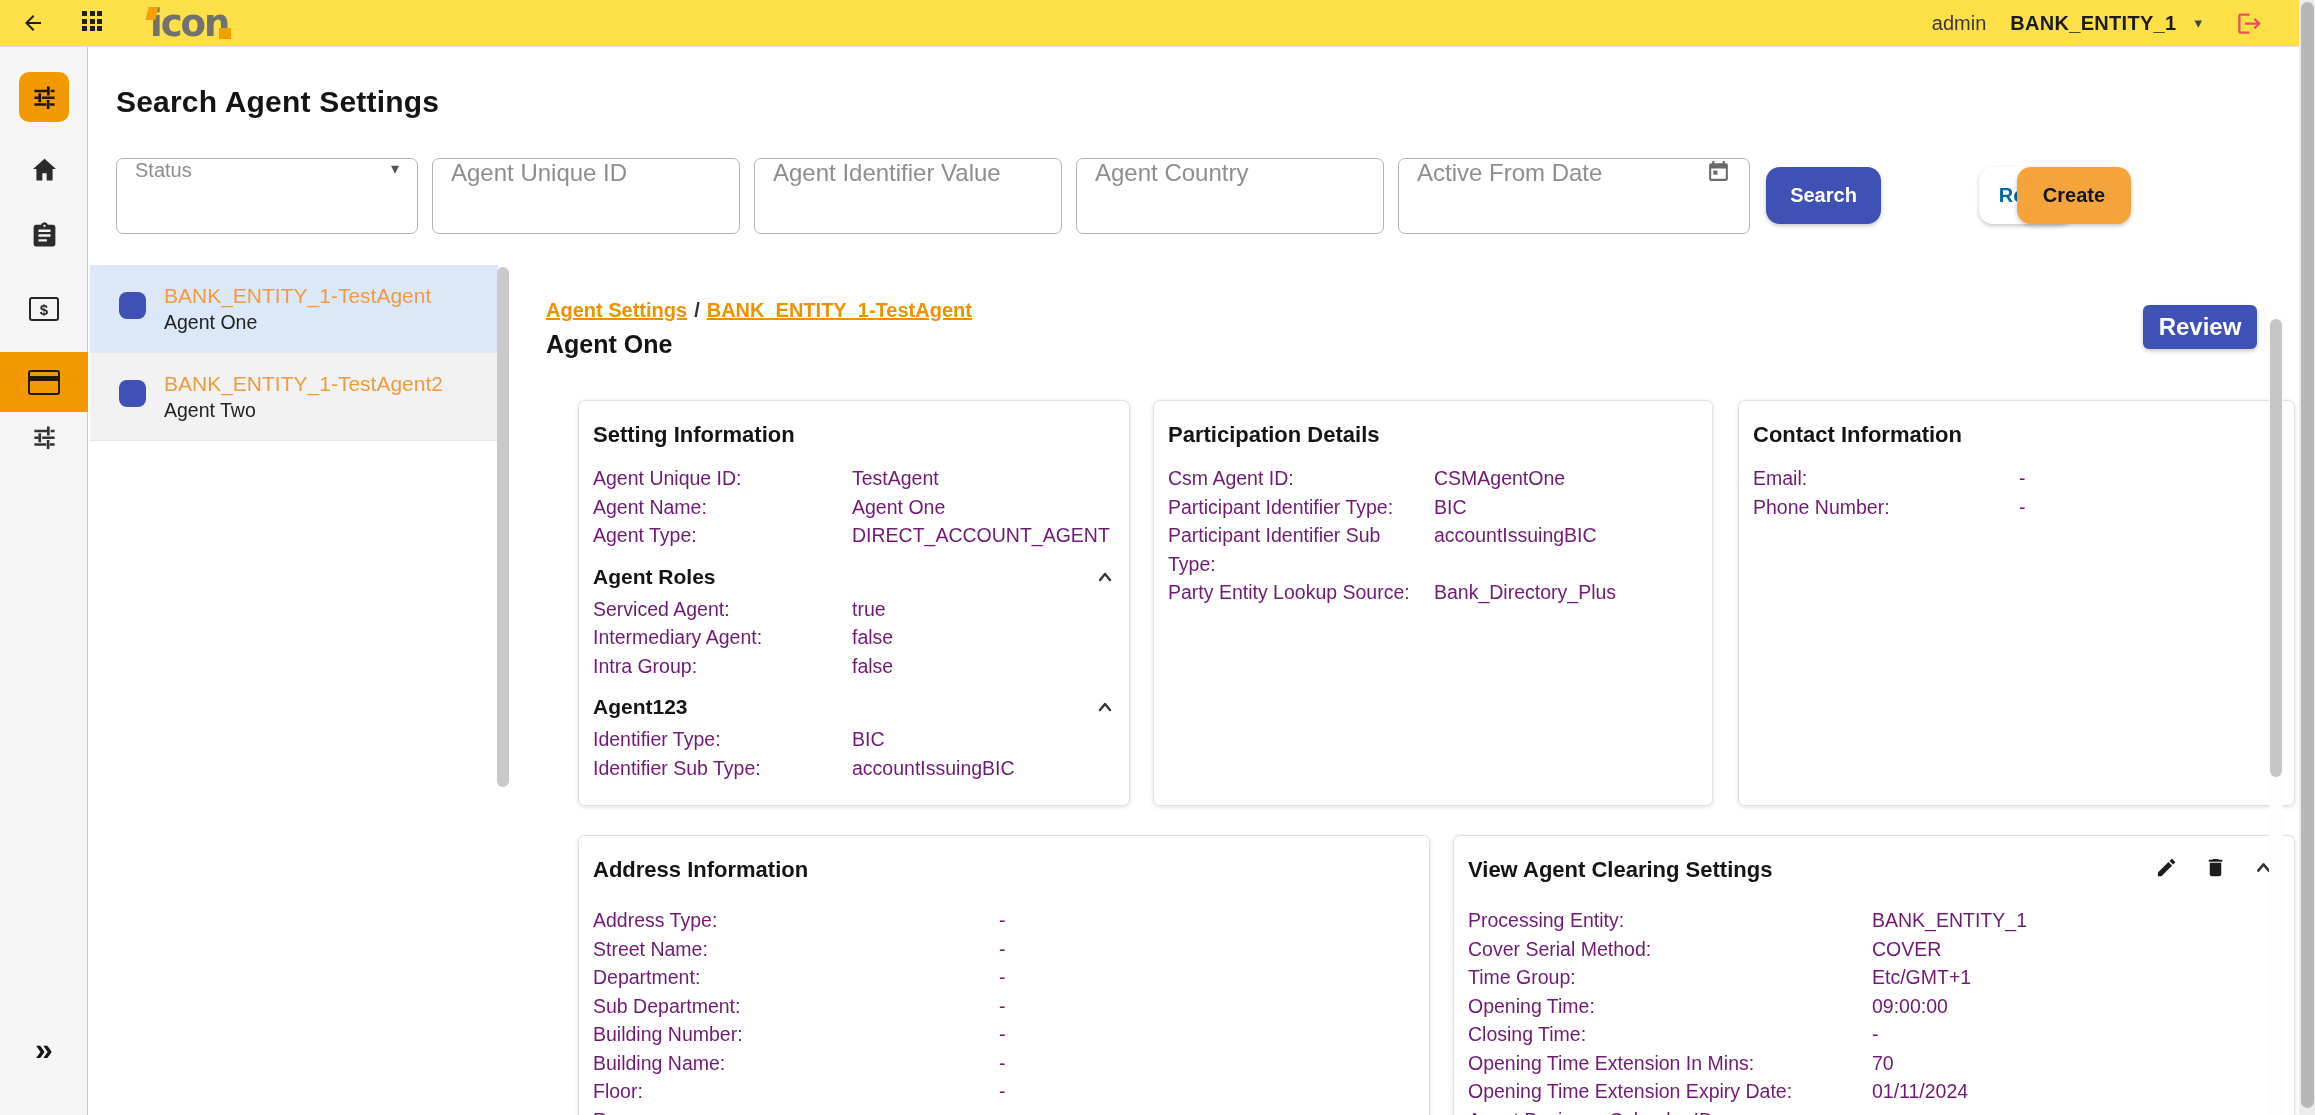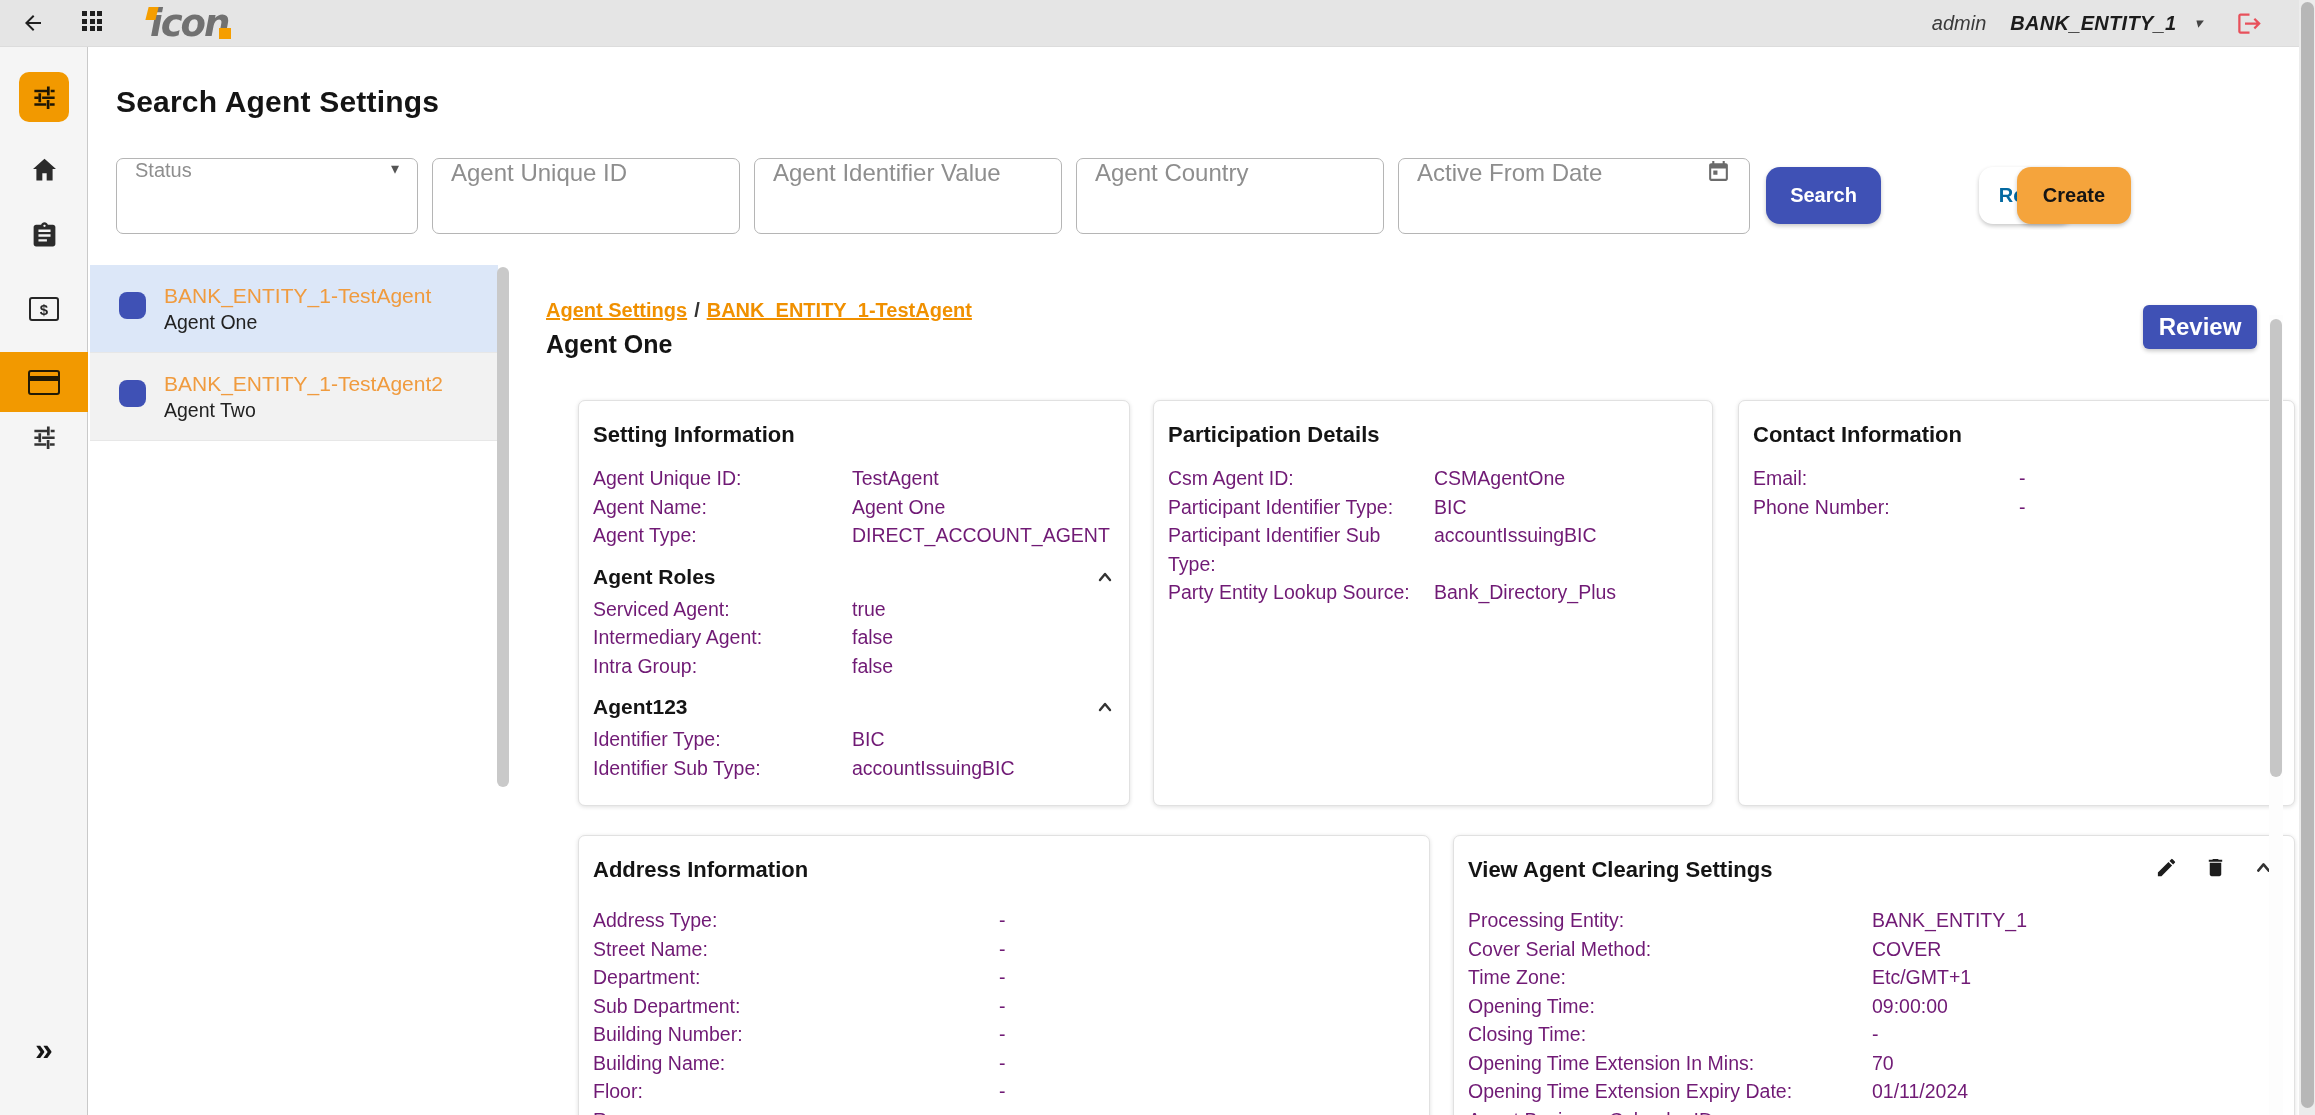--- a/index.html
+++ b/index.html
@@ -2,21 +2,21 @@
 <html><head>
 <meta charset="utf-8">
 <style>
   * { margin:0; padding:0; box-sizing:border-box; }
   html,body { width:2315px; height:1115px; overflow:hidden; background:#fff;
     font-family:"Liberation Sans", sans-serif; color:#2e2e2e; }
   #app { position:relative; width:2315px; height:1115px; overflow:hidden; }
 
   
   .topbar { position:absolute; left:0; top:0; width:2315px; height:47px;
-    background:#e5e5e5; border-bottom:1px solid #dcdcdc; display:flex; align-items:center;font-style:italic; }
+    background:#fde047; border-bottom:1px solid #dcdcdc; display:flex; align-items:center; }
   .tb-back { margin-left:16px; width:34px; height:34px; display:flex; align-items:center; justify-content:center; cursor:pointer; }
   .tb-apps { margin-left:32px; width:24px; height:24px; display:grid;
     grid-template-columns:repeat(3,5px); grid-template-rows:repeat(3,5px); gap:2.5px; cursor:pointer; }
   .tb-apps i { background:#1f1f1f; }
   .logo { position:relative; margin-left:44px; font-family:"DejaVu Sans",sans-serif;
     font-weight:800; font-size:37px; line-height:37px; color:#717171; letter-spacing:-2px; }
   .logo .acc-a { position:absolute; left:-3px; top:2px; width:10px; height:13px; background:#F59E00; transform:skewX(-14deg); }
   .logo .acc-b { position:absolute; right:-3px; bottom:3px; width:12px; height:11px; background:#F59E00; }
   .tb-right { margin-left:auto; margin-right:52px; display:flex; align-items:center; }
   .tb-user { font-size:20px; color:#3a3a3a; }
@@ -370,21 +370,21 @@
       </div>
       <div class="row">
           <span class="lbl">Processing Entity:</span>
           <span class="val">BANK_ENTITY_1</span>
         </div>
       <div class="row">
           <span class="lbl">Cover Serial Method:</span>
           <span class="val">COVER</span>
         </div>
       <div class="row">
-          <span class="lbl">Time Zone:</span>
+          <span class="lbl">Time Group:</span>
           <span class="val">Etc/GMT+1</span>
         </div>
       <div class="row">
           <span class="lbl">Opening Time:</span>
           <span class="val">09:00:00</span>
         </div>
       <div class="row">
           <span class="lbl">Closing Time:</span>
           <span class="val">-</span>
         </div>

